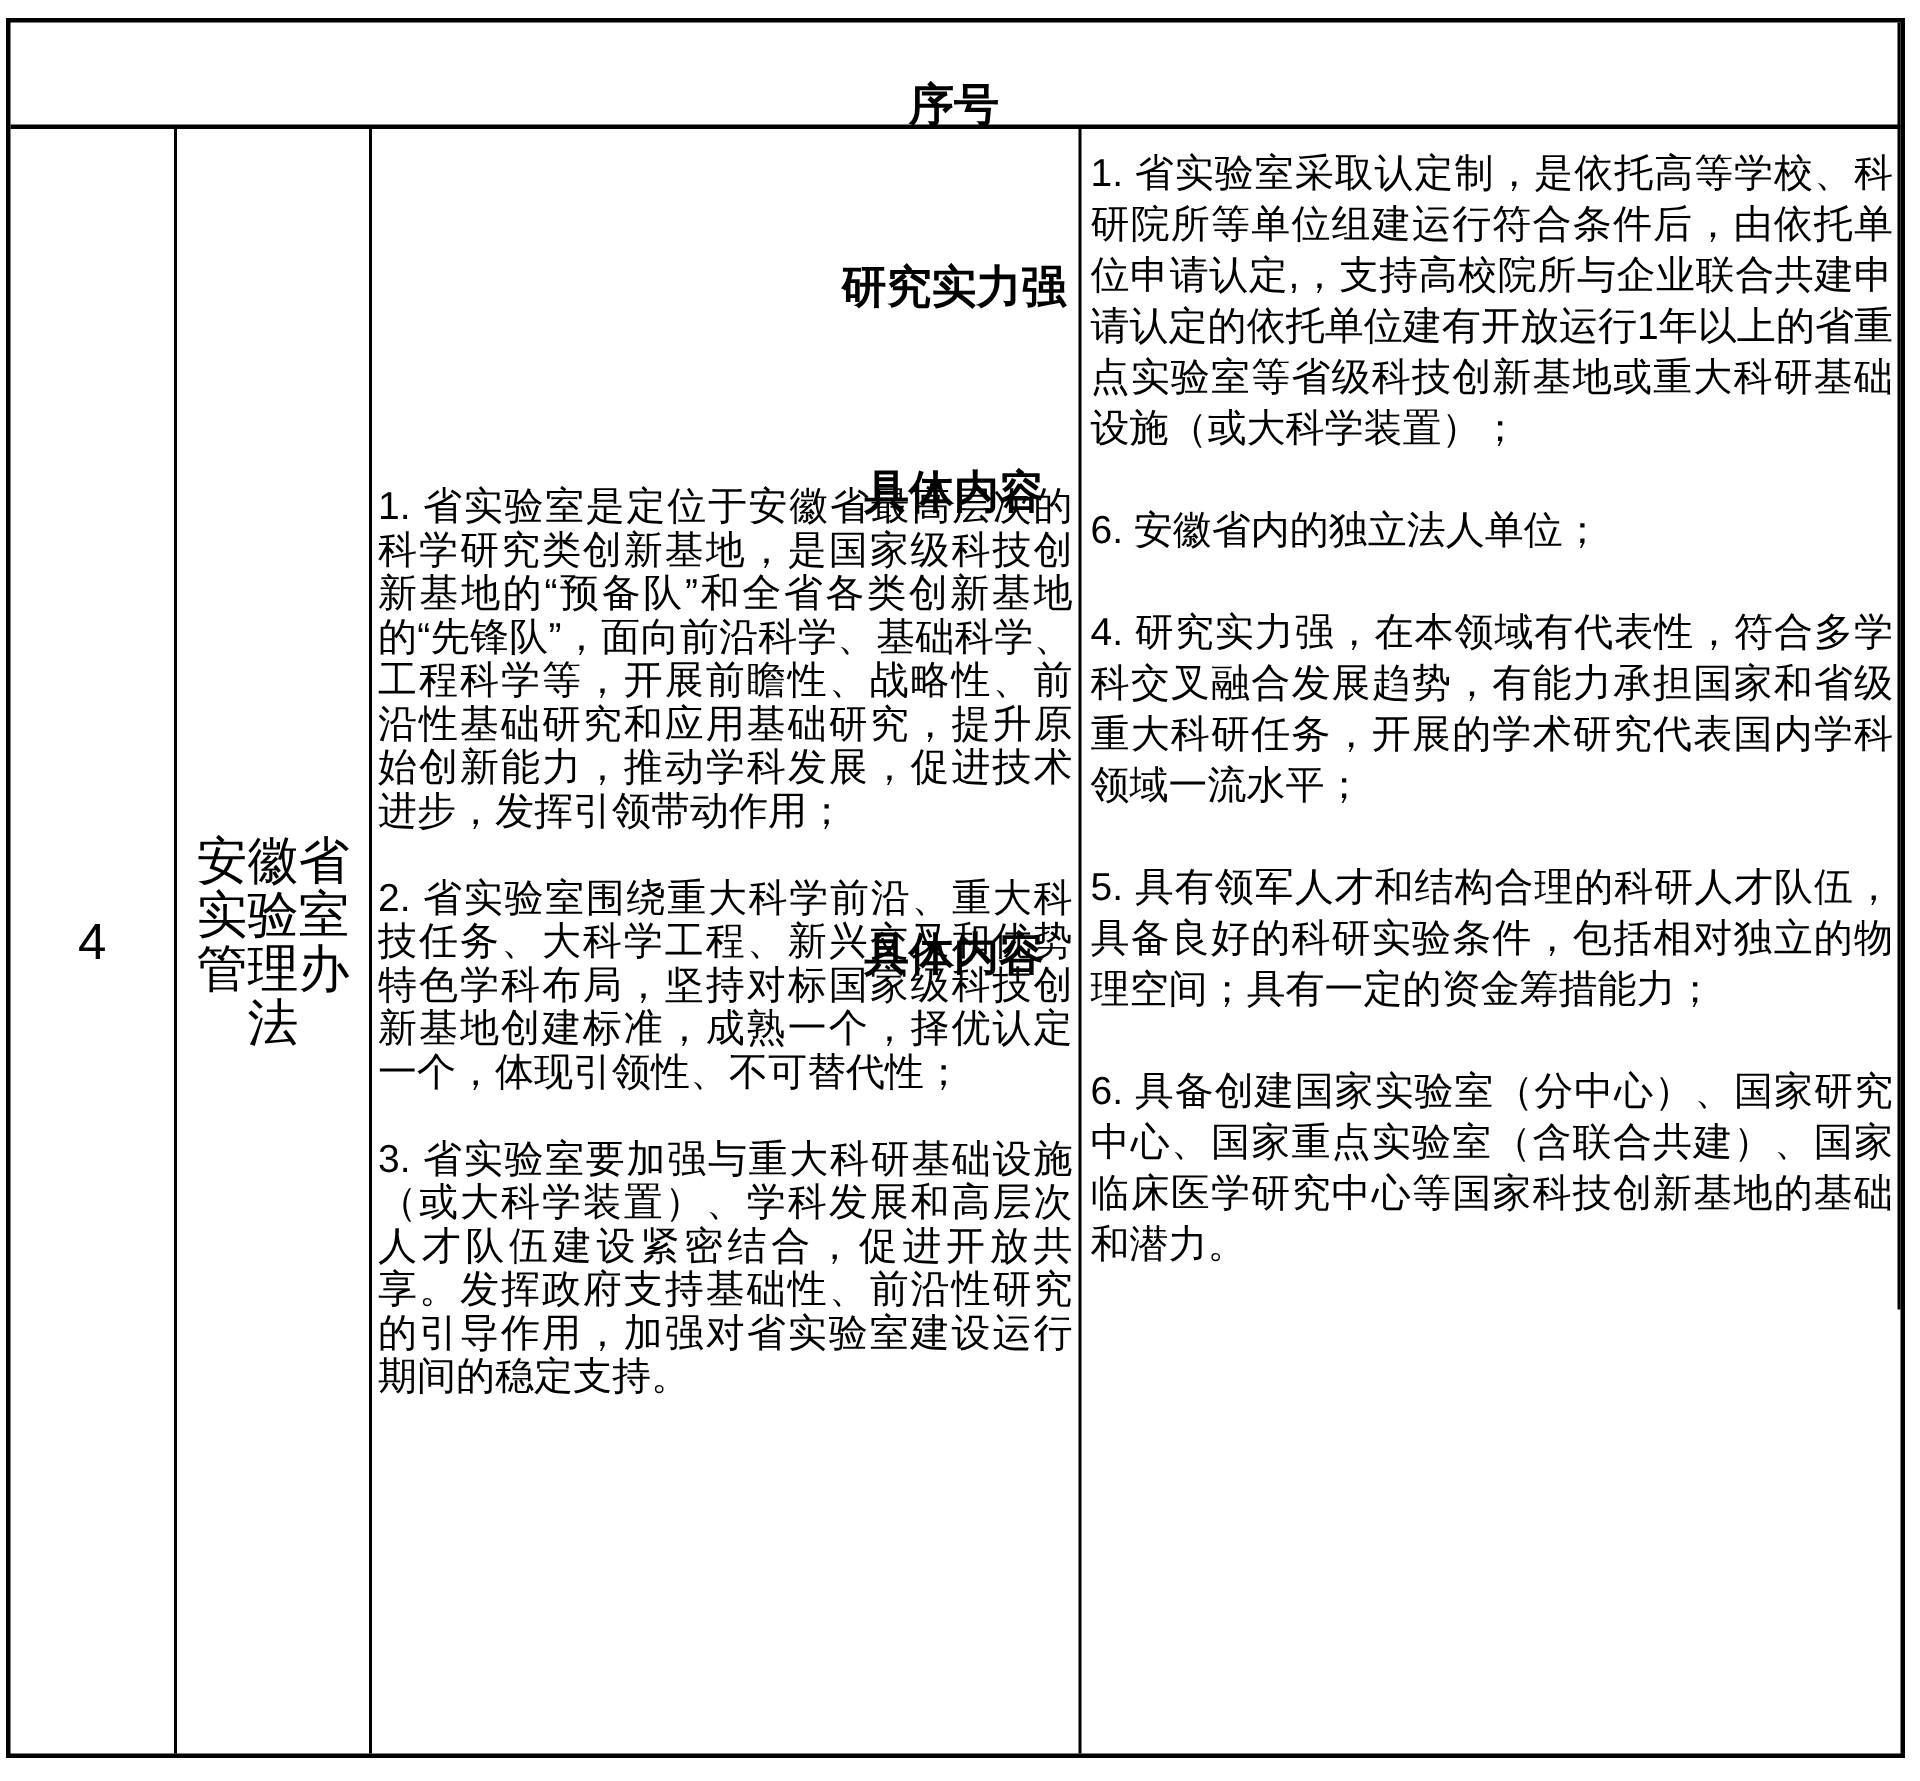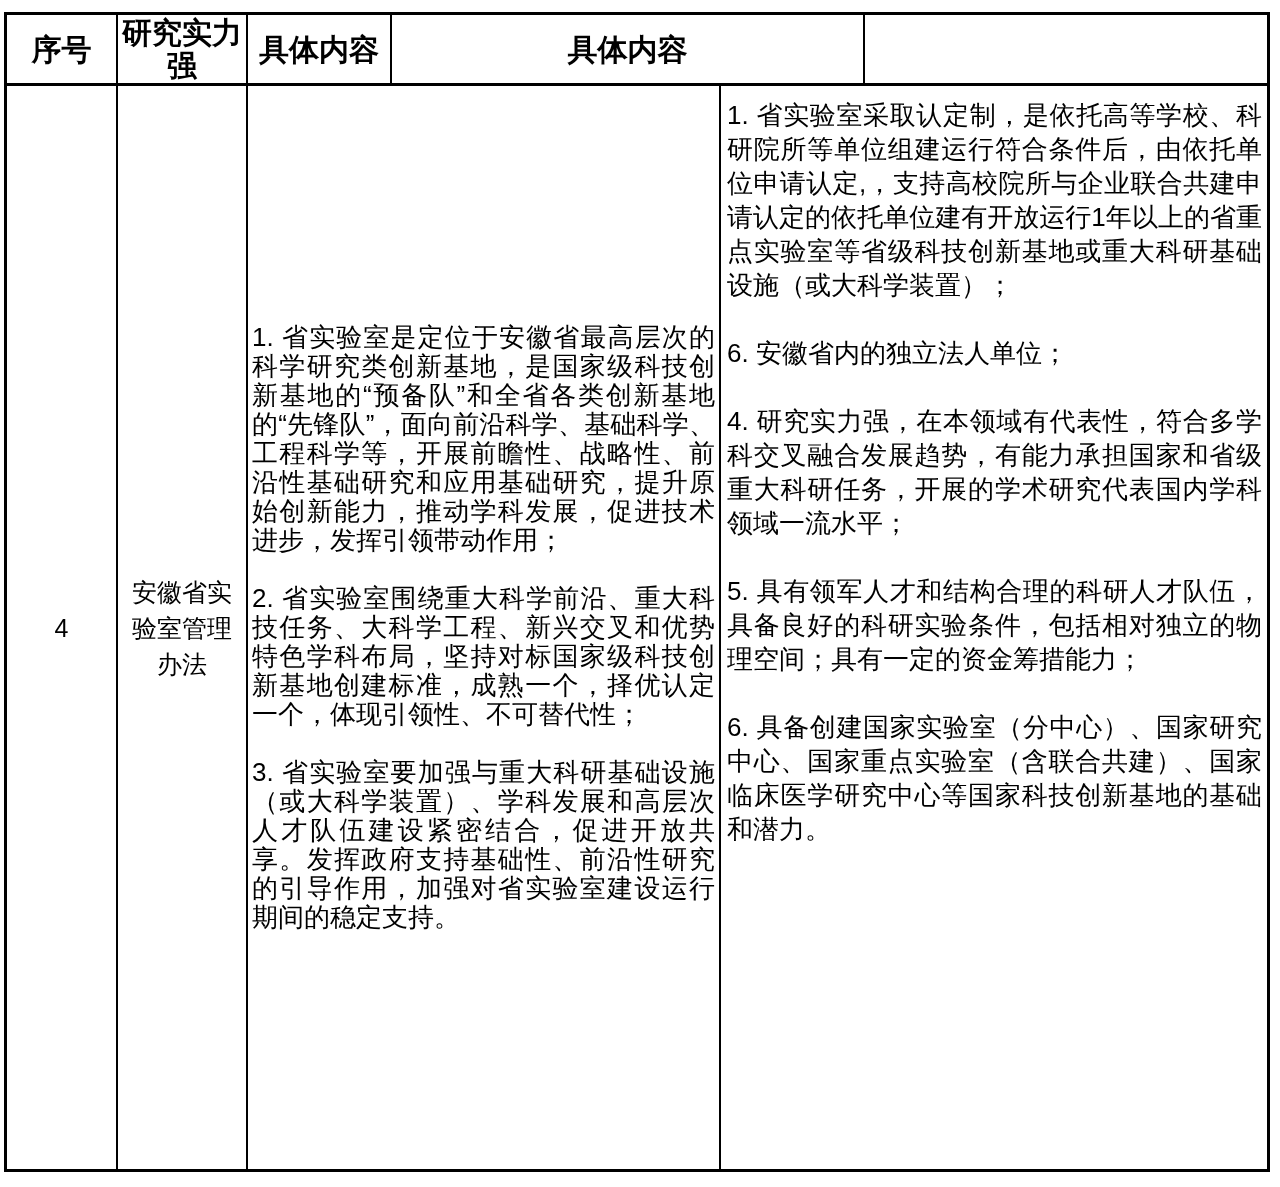--- a/index.html
+++ b/index.html
@@ -23,21 +23,21 @@
     width: 1266px;
     height: 1160px;
     border: 3px solid #000000;
     box-sizing: border-box;
     display: flex;
     flex-direction: column;
     background: #ffffff;
   }
   .header-row {
     display: flex;
-    flex-direction: row;
+    flex-direction: column;
     height: 68px;
     border-bottom: 3px solid #000000;
     flex: 0 0 auto;
   }
   .body-row {
     display: flex;
     flex-direction: row;
     flex: 1 1 auto;
     min-height: 0;
   }
@@ -57,21 +57,21 @@
   .col-content  { flex: 0 0 473px; }
   .col-cond     { flex: 1 1 auto; }
 
   .header-cell {
     font-size: 30px;
     font-weight: bold;
     text-align: center;
     line-height: 1.1;
   }
   .center-cell {
-    font-size: 25px;
+    font-size: 34px;
     text-align: center;
     line-height: 36px;
     padding: 0 8px;
   }
   .content-cell {
     padding: 0 4px;
     align-items: center;
   }
   .content-inner {
     width: 100%;

